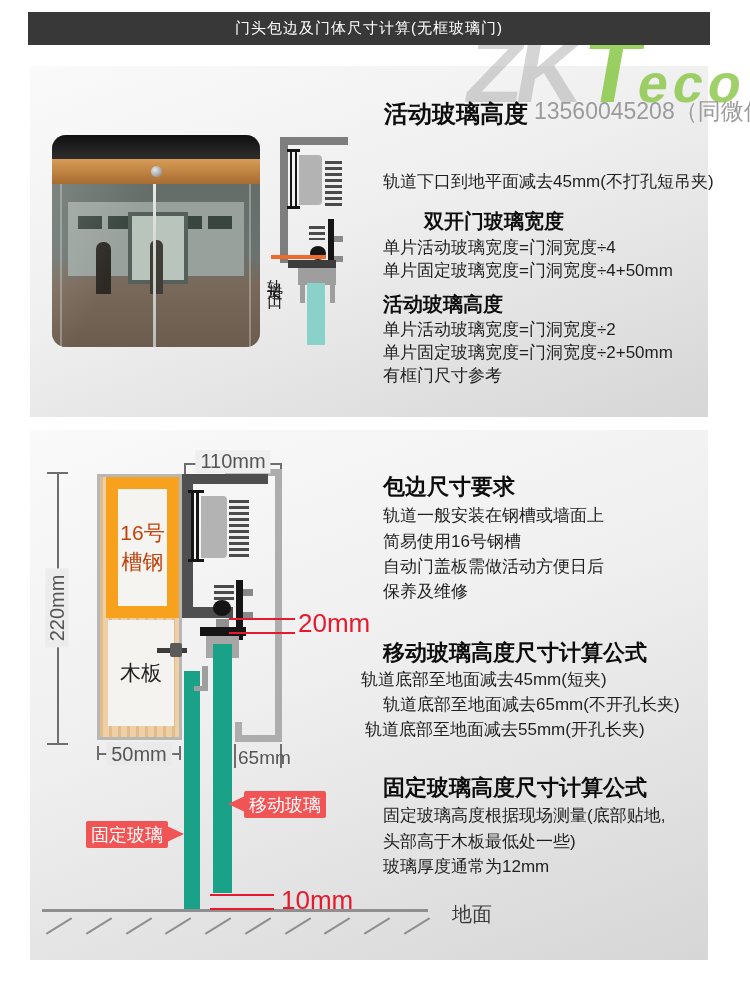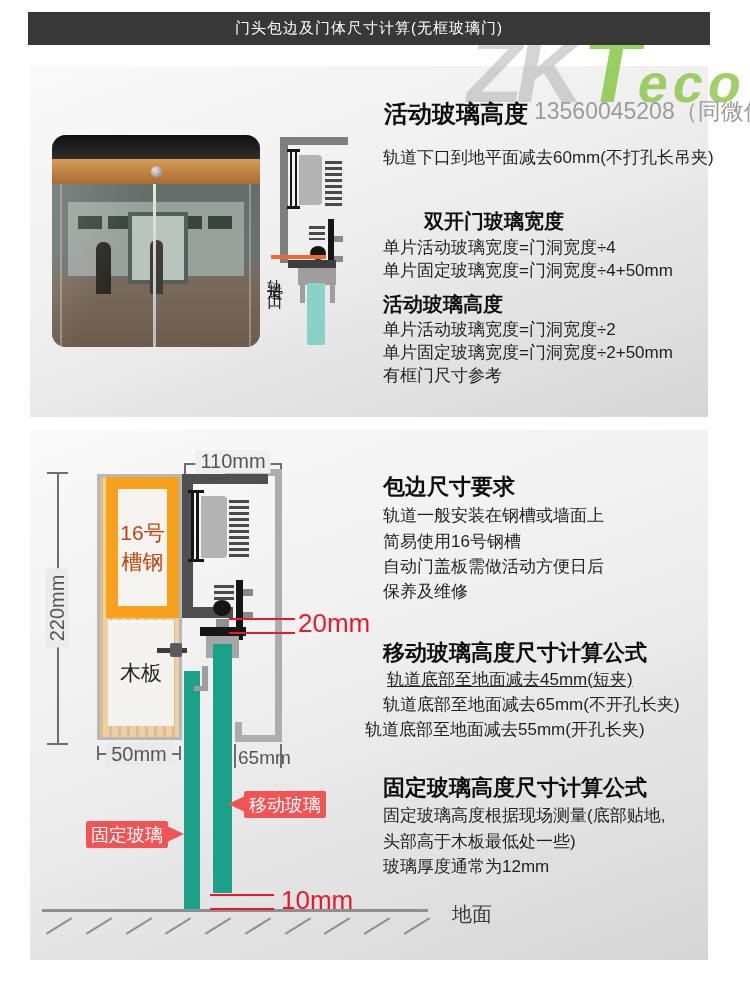--- a/index.html
+++ b/index.html
@@ -133,21 +133,21 @@
   <div class="abs blackbar z3" style="left:310px;top:246px;width:16px;height:14px;border-radius:50%;"></div>
   <div class="abs z3" style="left:288px;top:260px;width:48px;height:8px;background:#3d3d3d;"></div>
   <div class="abs z3" style="left:271px;top:255px;width:55px;height:4px;background:#EE6A2D;"></div>
   <div class="abs z3" style="left:298px;top:268px;width:38px;height:17px;background:#9e9e9e;"></div>
   <div class="abs z3" style="left:300px;top:285px;width:5px;height:18px;background:#9e9e9e;"></div>
   <div class="abs z3" style="left:330px;top:285px;width:5px;height:18px;background:#9e9e9e;"></div>
   <div class="abs tealglass-light z3" style="left:307px;top:283px;width:18px;height:62px;"></div>
   <div class="abs vtext" style="left:264px;top:266px;">轨道下口</div>
 
   <div class="abs h1" style="left:384px;top:98px;">活动玻璃高度</div>
-  <div class="abs bodyline" style="left:383px;top:146px;">轨道下口到地平面减去60mm(不打孔长吊夹)</div>
+  <div class="abs bodyline" style="left:383px;top:170px;">轨道下口到地平面减去45mm(不打孔短吊夹)</div>
   <div class="abs h2" style="left:383px;top:208px;margin-left:41px;">双开门玻璃宽度</div>
   <div class="abs bodyline" style="left:383px;top:236px;">单片活动玻璃宽度=门洞宽度÷4</div>
   <div class="abs bodyline" style="left:383px;top:259px;">单片固定玻璃宽度=门洞宽度÷4+50mm</div>
   <div class="abs h2" style="left:383px;top:291px;">活动玻璃高度</div>
   <div class="abs bodyline" style="left:383px;top:318px;">单片活动玻璃宽度=门洞宽度÷2</div>
   <div class="abs bodyline" style="left:383px;top:341px;">单片固定玻璃宽度=门洞宽度÷2+50mm</div>
   <div class="abs bodyline" style="left:383px;top:364px;">有框门尺寸参考</div>
 
   <div class="abs dimline z3" style="left:57px;top:473px;width:2px;height:271px;"></div>
   <div class="abs dimline z3" style="left:47px;top:472px;width:21px;height:2px;"></div>
@@ -241,21 +241,21 @@
   </div>
   <div class="abs groundlabel">地面</div>
 
   <div class="abs h3" style="left:383px;top:472px;">包边尺寸要求</div>
   <div class="abs bodyline" style="left:383px;top:504px;">轨道一般安装在钢槽或墙面上</div>
   <div class="abs bodyline" style="left:383px;top:530px;">简易使用16号钢槽</div>
   <div class="abs bodyline" style="left:383px;top:555px;">自动门盖板需做活动方便日后</div>
   <div class="abs bodyline" style="left:383px;top:580px;">保养及维修</div>
 
   <div class="abs h3" style="left:383px;top:638px;">移动玻璃高度尺寸计算公式</div>
-  <div class="abs bodyline" style="left:387px;top:668px;text-decoration:underline;">轨道底部至地面减去45mm(短夹)</div>
+  <div class="abs bodyline" style="left:361px;top:668px;">轨道底部至地面减去45mm(短夹)</div>
   <div class="abs bodyline" style="left:383px;top:693px;">轨道底部至地面减去65mm(不开孔长夹)</div>
   <div class="abs bodyline" style="left:365px;top:718px;">轨道底部至地面减去55mm(开孔长夹)</div>
 
   <div class="abs bodyline" style="left:383px;top:804px;">固定玻璃高度根据现场测量(底部贴地,</div>
   <div class="abs h3" style="left:383px;top:773px;">固定玻璃高度尺寸计算公式</div>
   <div class="abs bodyline" style="left:383px;top:830px;">头部高于木板最低处一些)</div>
   <div class="abs bodyline" style="left:383px;top:855px;">玻璃厚度通常为12mm</div>
 
 </div>
 

